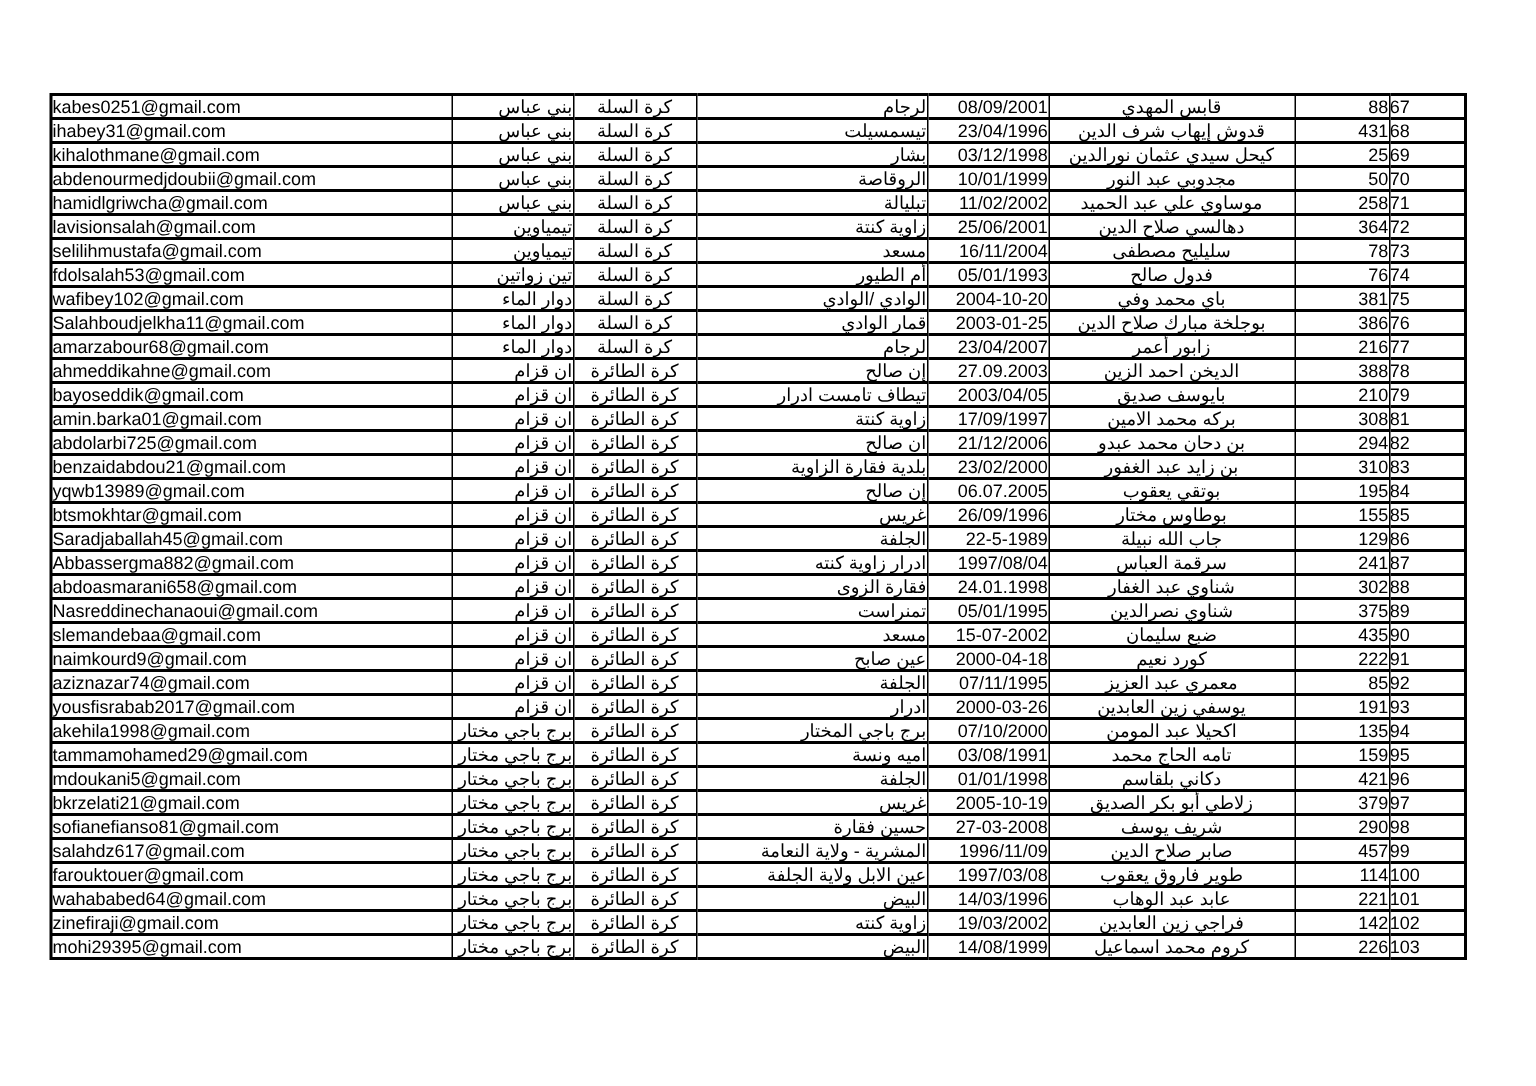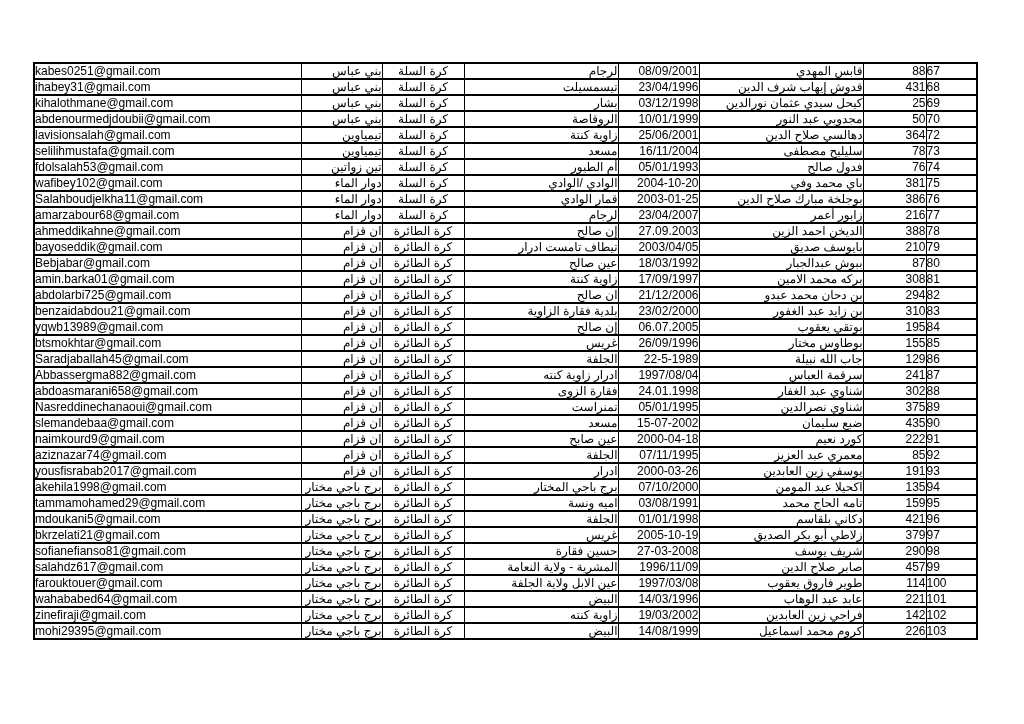--- a/index.html
+++ b/index.html
@@ -39,21 +39,21 @@
     border-bottom: 2px solid #000000;
     overflow: hidden;
     white-space: nowrap;
     vertical-align: middle;
   }
   td.c-email  { text-align: left;  padding-left: 3px; }
   td.c-club   { text-align: right; direction: rtl; padding-left: 2px; padding-right: 4px; }
   td.c-sport  { text-align: center; direction: rtl; padding-right: 3px; }
   td.c-place  { direction: rtl; padding-right: 4px; }
   td.c-date   { text-align: right; padding-right: 4px; }
-  td.c-name   { text-align: right;  direction: rtl; padding-left: 3px; }
+  td.c-name   { text-align: center;  direction: rtl; padding-left: 3px; }
   td.c-number { text-align: right; padding-right: 5px; }
   td.c-index  { padding-right: 4px; }
 </style>
 </head>
 <body>
 
 <div class="page">
   <table class="roster">
     <colgroup>
         <col style="width: 267px;">
@@ -100,20 +100,30 @@
     <td class="c-email">abdenourmedjdoubii@gmail.com</td>
     <td class="c-club">بني عباس</td>
     <td class="c-sport">كرة السلة</td>
     <td class="c-place">الروقاصة</td>
     <td class="c-date">10/01/1999</td>
     <td class="c-name">مجدوبي عبد النور</td>
     <td class="c-number">50</td>
     <td class="c-index">70</td>
   </tr>
         <tr>
+    <td class="c-email">hamidlgriwcha@gmail.com</td>
+    <td class="c-club">بني عباس</td>
+    <td class="c-sport">كرة السلة</td>
+    <td class="c-place">تبليالة</td>
+    <td class="c-date">11/02/2002</td>
+    <td class="c-name">موساوي علي عبد الحميد</td>
+    <td class="c-number">258</td>
+    <td class="c-index">71</td>
+  </tr>
+        <tr>
     <td class="c-email">lavisionsalah@gmail.com</td>
     <td class="c-club">تيمياوين</td>
     <td class="c-sport">كرة السلة</td>
     <td class="c-place">زاوية كنتة</td>
     <td class="c-date">25/06/2001</td>
     <td class="c-name">دهالسي صلاح الدين</td>
     <td class="c-number">364</td>
     <td class="c-index">72</td>
   </tr>
         <tr>
@@ -180,30 +190,20 @@
     <td class="c-email">bayoseddik@gmail.com</td>
     <td class="c-club">ان قزام</td>
     <td class="c-sport">كرة الطائرة</td>
     <td class="c-place">تيطاف تامست ادرار</td>
     <td class="c-date">2003/04/05</td>
     <td class="c-name">بايوسف صديق</td>
     <td class="c-number">210</td>
     <td class="c-index">79</td>
   </tr>
         <tr>
-    <td class="c-email">Bebjabar@gmail.com</td>
-    <td class="c-club">ان قزام</td>
-    <td class="c-sport">كرة الطائرة</td>
-    <td class="c-place">عين صالح</td>
-    <td class="c-date">18/03/1992</td>
-    <td class="c-name">ببوش عبدالجبار</td>
-    <td class="c-number">87</td>
-    <td class="c-index">80</td>
-  </tr>
-        <tr>
     <td class="c-email">amin.barka01@gmail.com</td>
     <td class="c-club">ان قزام</td>
     <td class="c-sport">كرة الطائرة</td>
     <td class="c-place">زاوية كنتة</td>
     <td class="c-date">17/09/1997</td>
     <td class="c-name">بركه محمد الامين</td>
     <td class="c-number">308</td>
     <td class="c-index">81</td>
   </tr>
         <tr>

